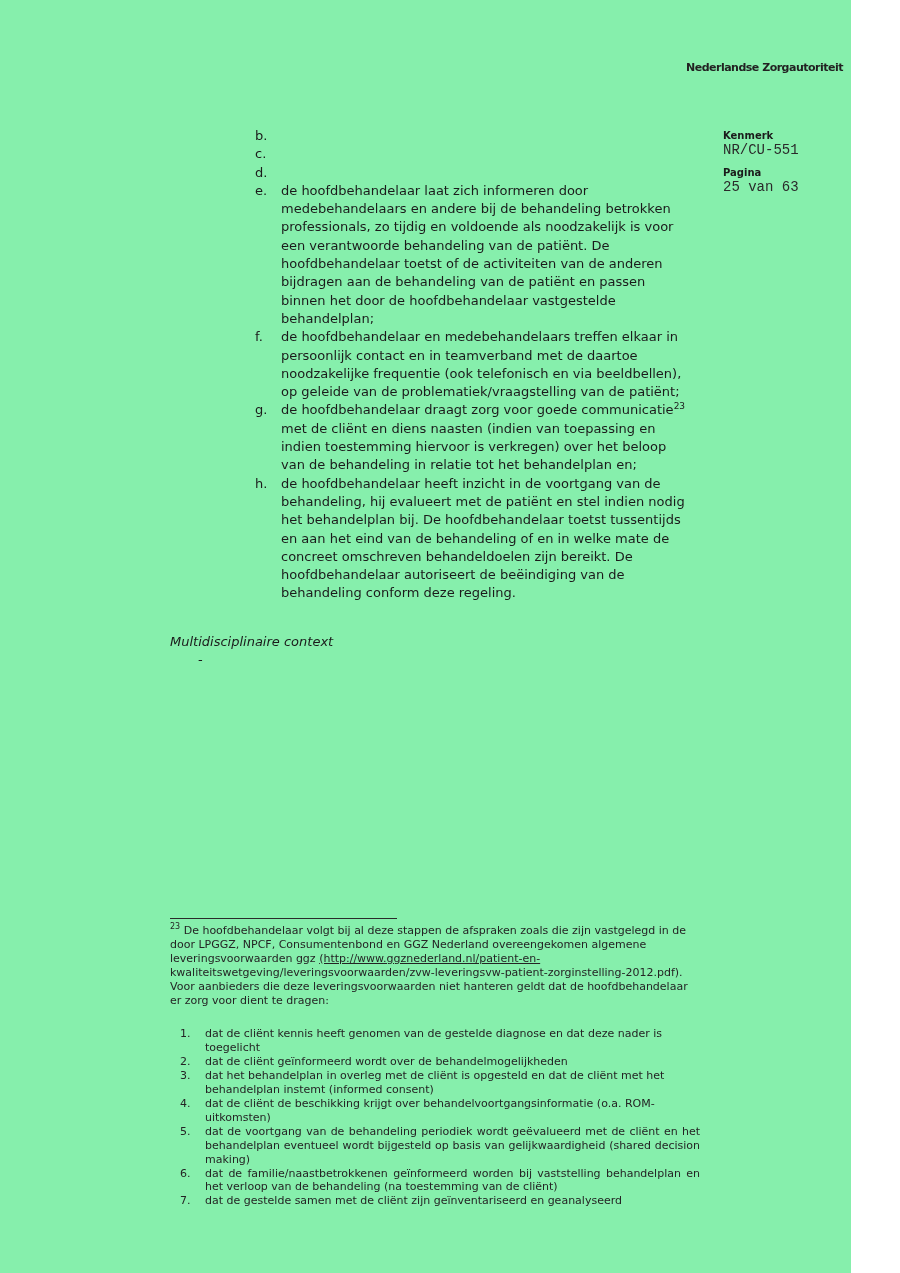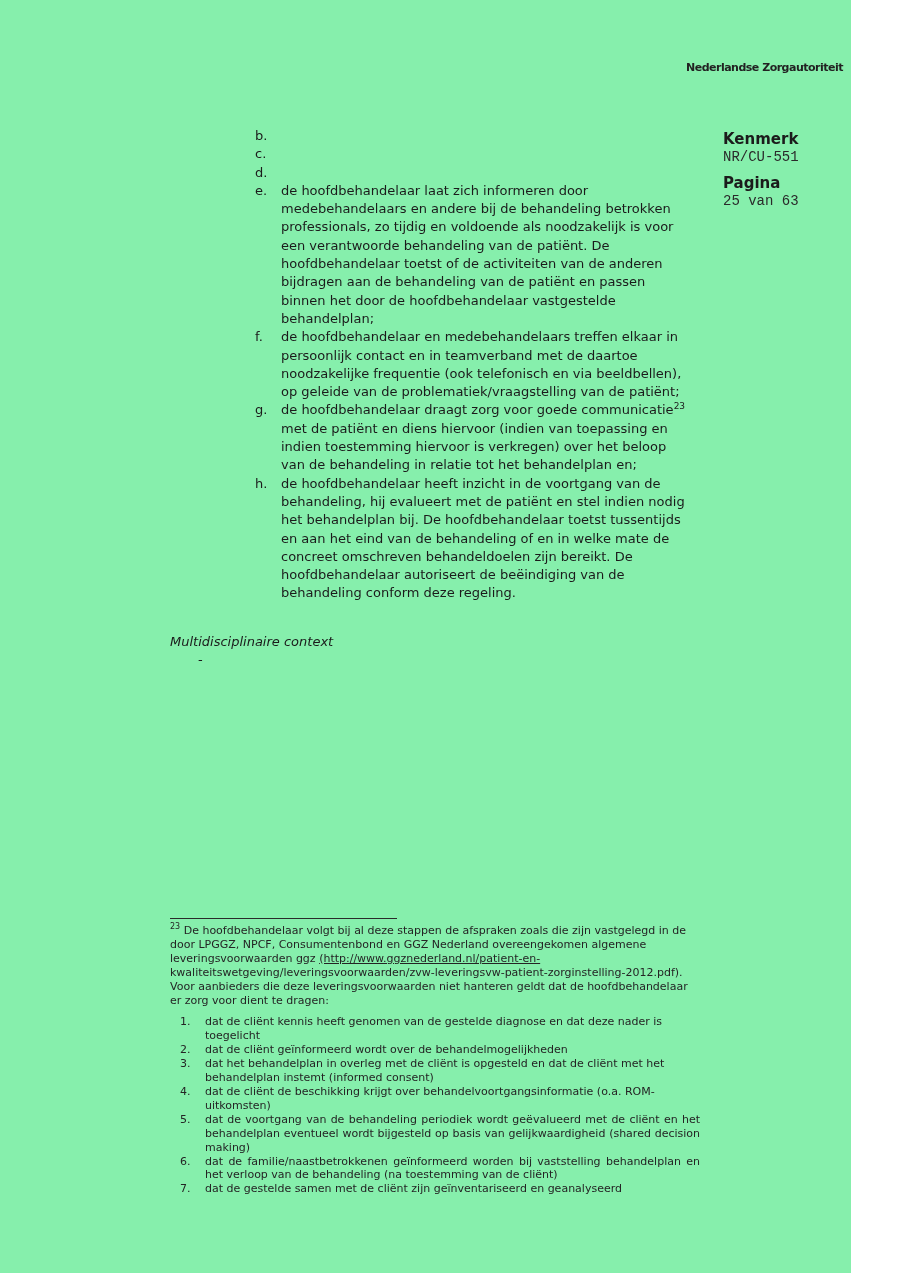--- a/index.html
+++ b/index.html
@@ -22,21 +22,21 @@
     color: #222;
     white-space: nowrap;
   }
   .sidebar {
     position: absolute;
     left: 723px;
     top: 130px;
     width: 160px;
   }
   .meta-label {
-    font-size: 15px;
+    font-size: 10px;
     font-weight: bold;
     color: #1b1b1b;
     margin-bottom: 1px;
   }
   .meta-value {
     font-size: 14px;
     color: #2a2a2a;
     margin-bottom: 9px;
     font-family: Liberation Mono, monospace;
   }
@@ -76,21 +76,21 @@
     width: 227px;
     border-top: 1.4px solid #2a2a2a;
     margin-bottom: 5px;
   }
   sup.fn-marker {
     font-size: 8px;
     vertical-align: super;
     line-height: 0;
   }
   .fn-link { text-decoration: underline; }
-  .fn-para { margin-bottom: 8px; }
+  .fn-para { margin-bottom: 20px; }
   .fnrow { display: flex; }
   .fn-num { flex: none; width: 25px; margin-left: 10px; }
   .fn-text { flex: 1; }
   .justify .fn-text { text-align: justify; }
 </style>
 </head>
 <body>
 
 <div class="page">
 
@@ -118,21 +118,21 @@
       <div class="lrow">
           <span class="l-marker">e.</span>
           <span class="l-text">de hoofdbehandelaar laat zich informeren door medebehandelaars en andere bij de behandeling betrokken professionals, zo tijdig en voldoende als noodzakelijk is voor een verantwoorde behandeling van de patiënt. De hoofdbehandelaar toetst of de activiteiten van de anderen bijdragen aan de behandeling van de patiënt en passen binnen het door de hoofdbehandelaar vastgestelde behandelplan;</span>
         </div>
       <div class="lrow">
           <span class="l-marker">f.</span>
           <span class="l-text">de hoofdbehandelaar en medebehandelaars treffen elkaar in persoonlijk contact en in teamverband met de daartoe noodzakelijke frequentie (ook telefonisch en via beeldbellen), op geleide van de problematiek/vraagstelling van de patiënt;</span>
         </div>
       <div class="lrow">
           <span class="l-marker">g.</span>
-          <span class="l-text"><span>de hoofdbehandelaar draagt zorg voor goede communicatie</span><sup class="fn-ref">23</sup><span> met de patiënt en diens hiervoor (indien van toepassing en indien toestemming hiervoor is verkregen) over het beloop van de behandeling in relatie tot het behandelplan en;</span></span>
+          <span class="l-text"><span>de hoofdbehandelaar draagt zorg voor goede communicatie</span><sup class="fn-ref">23</sup><span> met de cliënt en diens naasten (indien van toepassing en indien toestemming hiervoor is verkregen) over het beloop van de behandeling in relatie tot het behandelplan en;</span></span>
         </div>
       <div class="lrow">
           <span class="l-marker">h.</span>
           <span class="l-text">de hoofdbehandelaar heeft inzicht in de voortgang van de behandeling, hij evalueert met de patiënt en stel indien nodig het behandelplan bij. De hoofdbehandelaar toetst tussentijds en aan het eind van de behandeling of en in welke mate de concreet omschreven behandeldoelen zijn bereikt. De hoofdbehandelaar autoriseert de beëindiging van de behandeling conform deze regeling.</span>
         </div>
     </div>
 
     <div class="section-heading">Multidisciplinaire context</div>
 
     <div class="drow">

